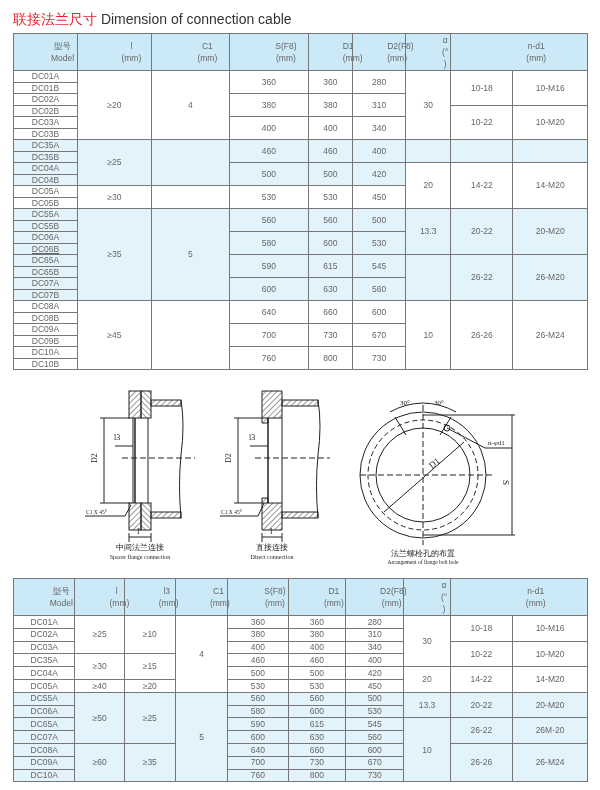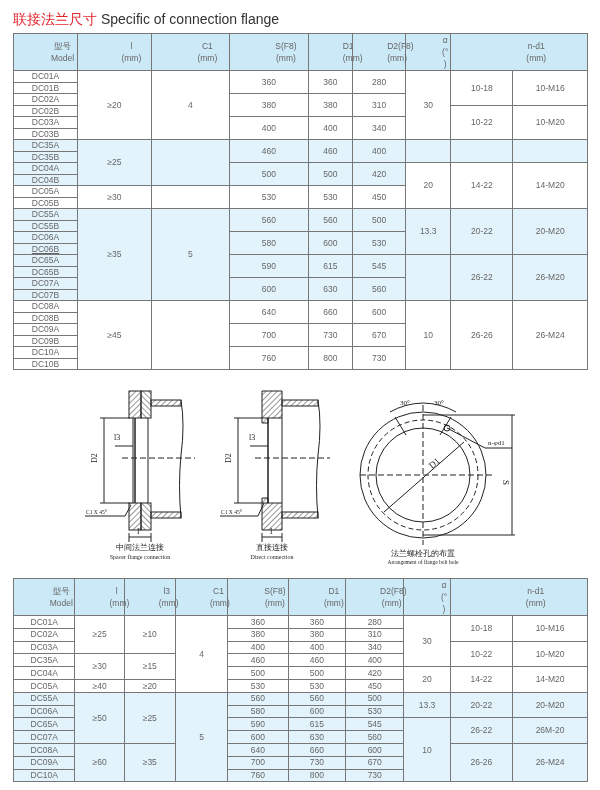--- a/index.html
+++ b/index.html
@@ -15,21 +15,21 @@
   #t1 { left: 13px; top: 33px; width: 268px; }
   .para { position: absolute; left: 13px; top: 349px; width: 580px; font-size: 9.5px; color: #444; line-height: 13px; }
   svg.diagram { position: absolute; left: 0; top: 385px; }
   #t2 { left: 13px; top: 578px; }
 </style>
 </head>
 <body>
 
 <div class="title">
   <span class="cn">联接法兰尺寸</span>
-  <span>Specific of connection flange</span>
+  <span>Dimension of connection cable</span>
 </div>
 
 <table class="spec" id="t1" style="left:13px;top:33px;width:575px;">
   <colgroup>
     <col style="width:62px">
       <col style="width:71px">
       <col style="width:76px">
       <col style="width:76px">
     <col style="width:43px">
       <col style="width:51px">

